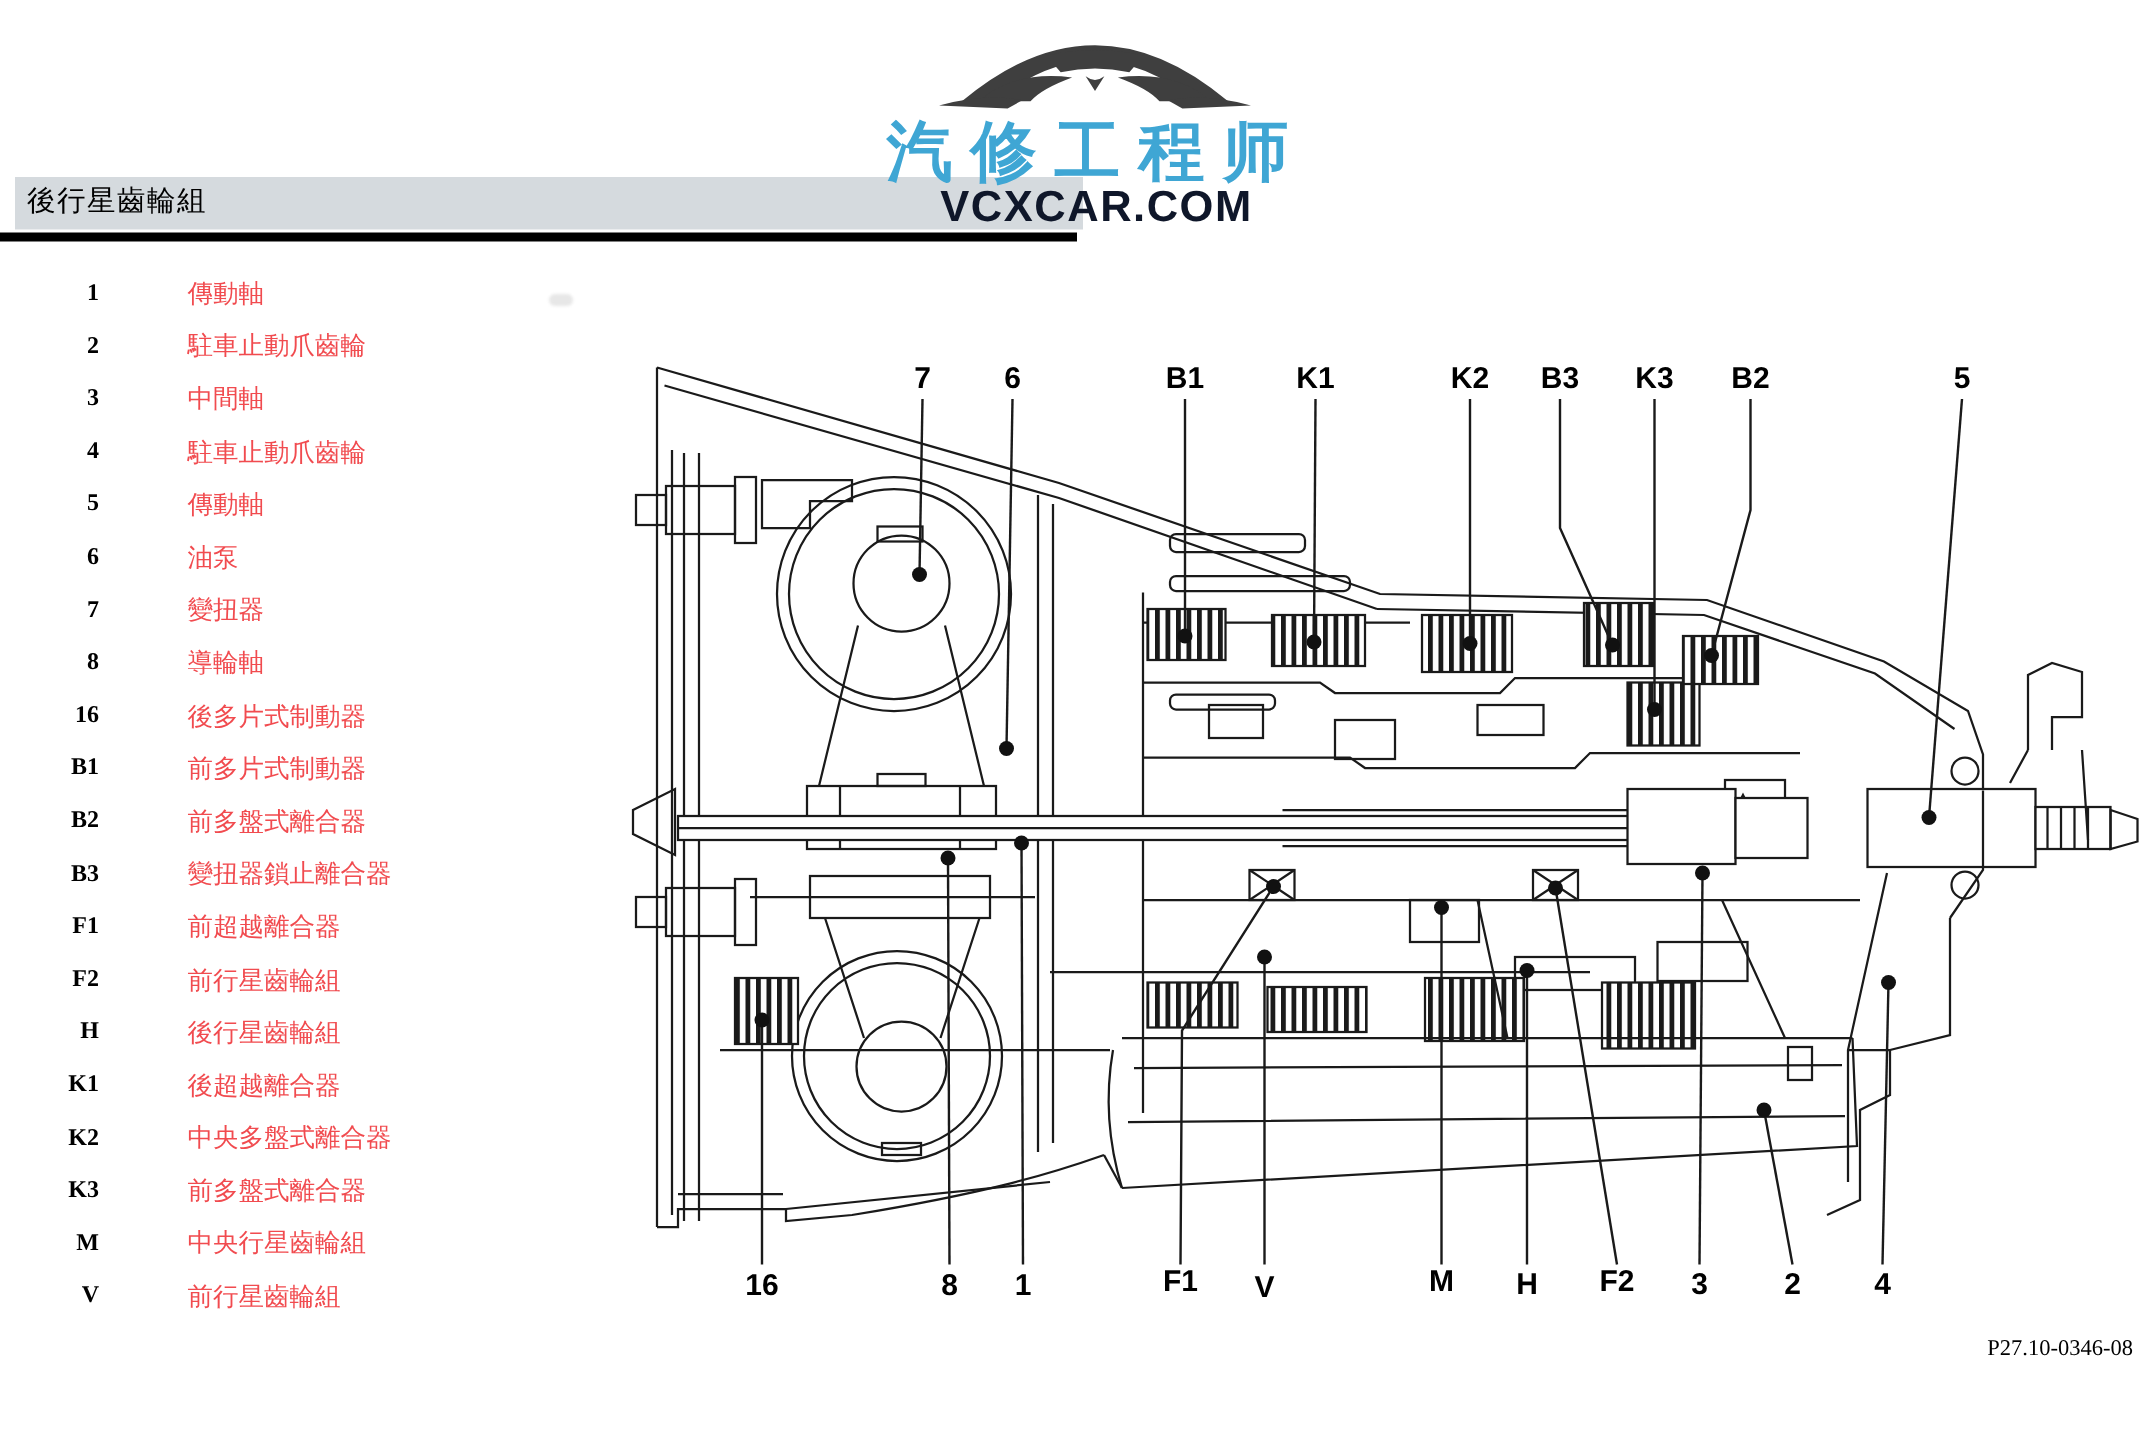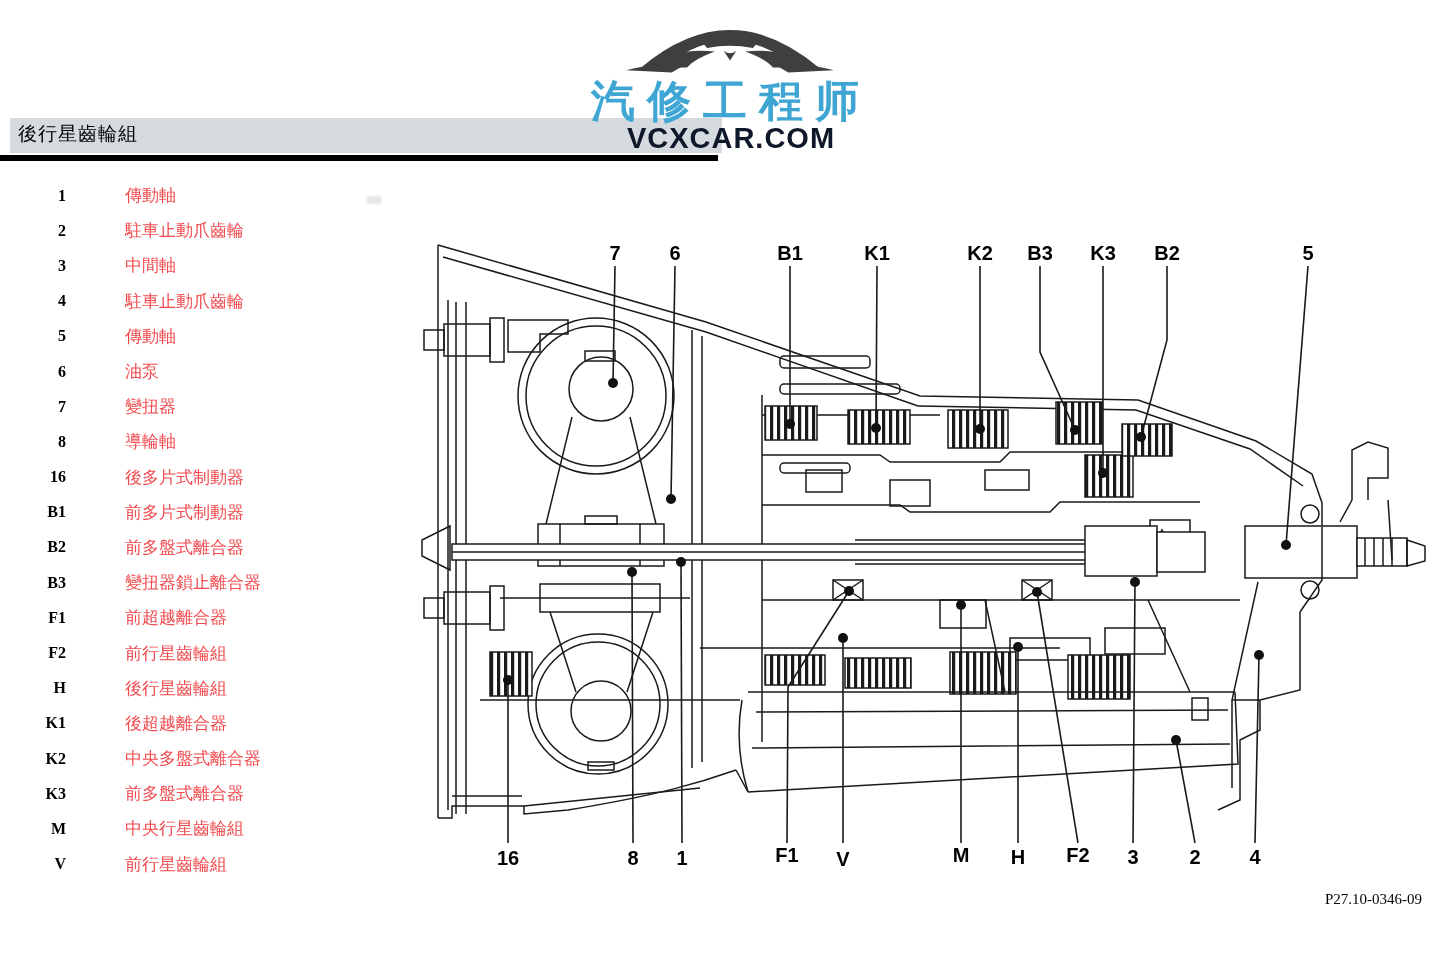--- a/index.html
+++ b/index.html
@@ -317,14 +317,14 @@
   <div class="callout" style="left:682px;top:858px">1</div>
   <div class="callout" style="left:787px;top:855px">F1</div>
   <div class="callout" style="left:843px;top:859px">V</div>
   <div class="callout" style="left:961px;top:855px">M</div>
   <div class="callout" style="left:1018px;top:857px">H</div>
   <div class="callout" style="left:1078px;top:855px">F2</div>
   <div class="callout" style="left:1133px;top:857px">3</div>
   <div class="callout" style="left:1195px;top:857px">2</div>
   <div class="callout" style="left:1255px;top:857px">4</div>
 
-  <div class="doc-number">P27.10-0346-09</div>
+  <div class="doc-number">P27.10-0346-08</div>
 </div>
 
 </body></html>

